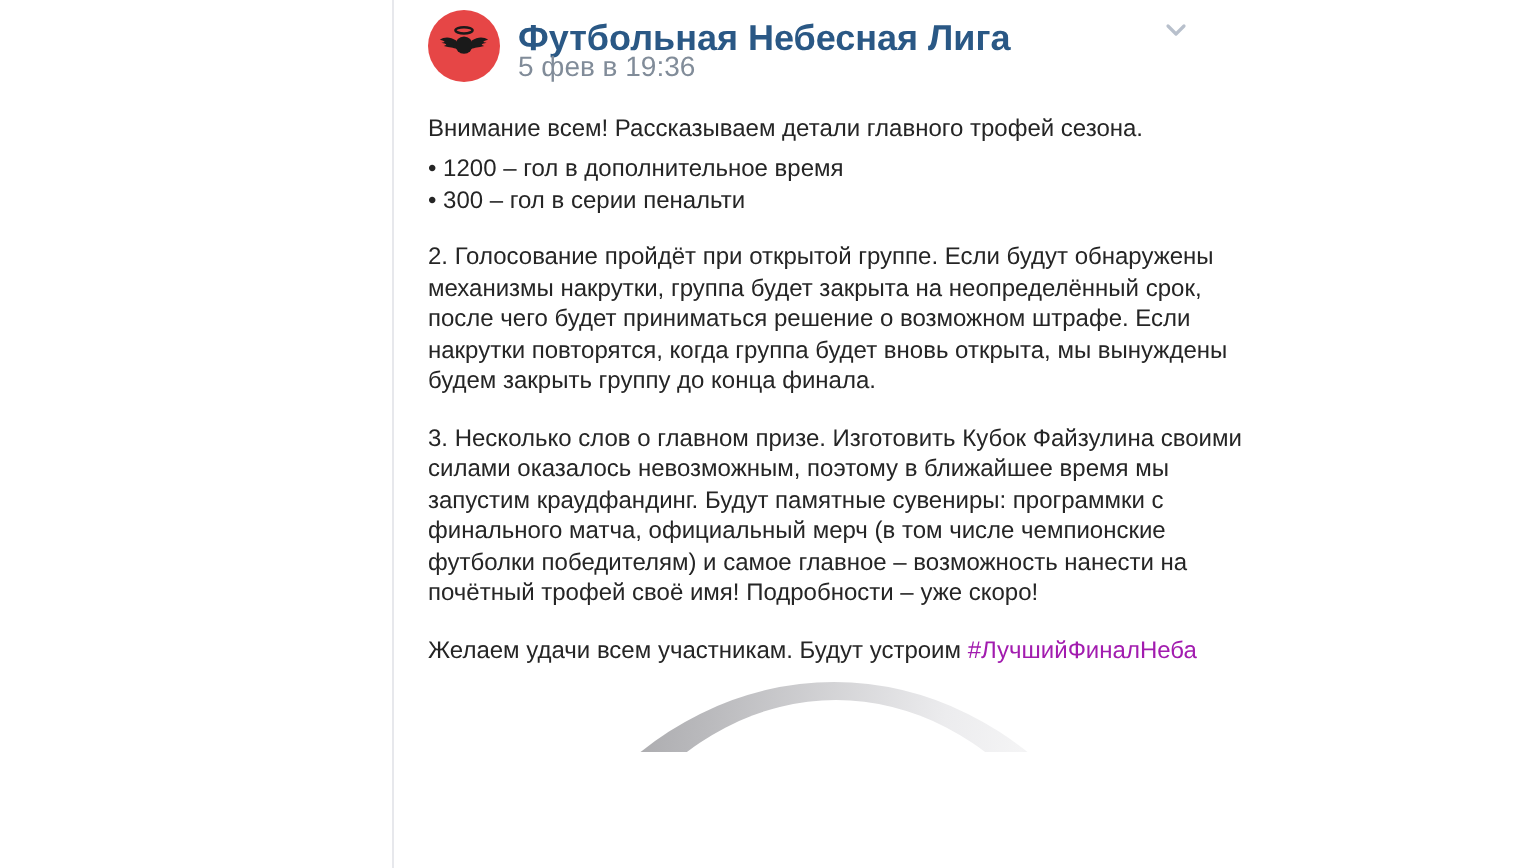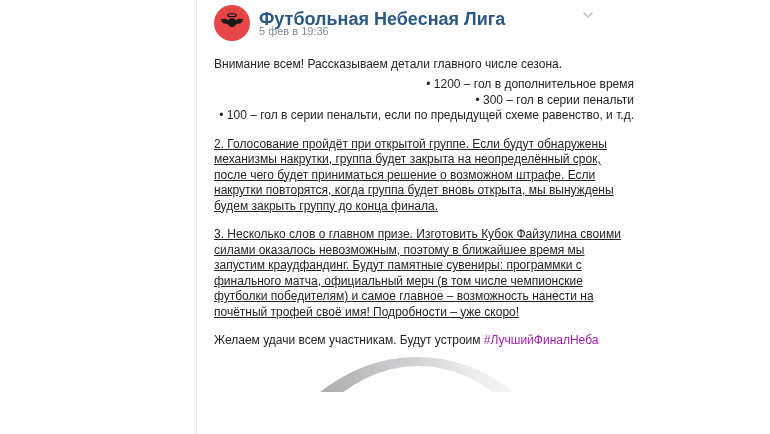--- a/index.html
+++ b/index.html
@@ -17,35 +17,35 @@
   .avatar{
     width:36px;height:36px;border-radius:50%;background:#e64646;
     display:flex;align-items:center;justify-content:center;cursor:pointer;
   }
   .author-link{
     position:absolute;left:62px;top:9px;
     font-size:18px;font-weight:700;color:#2a5885;text-decoration:none;cursor:pointer;
   }
   .post-date{
     position:absolute;left:62px;top:25px;
-    font-size:11px;color:#818c99;text-decoration:none;cursor:pointer;
+    font-size:14px;color:#818c99;text-decoration:none;cursor:pointer;
   }
   .post-menu{
     position:absolute;left:384px;top:8px;width:16px;height:16px;
     color:#b8c0cc;cursor:pointer;
   }
   
   .post-body{
     width:420px;margin:11px 0 0 17px;
     font-size:12px;line-height:15.5px;color:#252525;
   }
   .post-body p{margin:0 0 15.5px 0;}
-  .post-body p.tight{margin-bottom:13px;text-decoration:underline;}
+  .post-body p.tight{margin-bottom:13px;}
   ul.bullet-list{list-style:none;margin:-11px 0 13px 0;padding:0;}
-  ul.bullet-list li{margin:0;text-align:right;}
+  ul.bullet-list li{margin:0;}
   ul.bullet-list li::before{content:"\2022\00a0";}
   .outro{margin-bottom:0 !important;}
   .hashtag-link{color:#a21caf;text-decoration:none;cursor:pointer;}
   
   .post-photo{
     position:relative;margin:8px 0 0 17px;width:420px;height:35px;
     overflow:hidden;background:#fff;cursor:pointer;
   }
   .post-photo div{position:absolute;border-radius:50%;}
   .ph-outer{
@@ -75,25 +75,24 @@
     <span class="post-menu">
       <span>
         <svg width="14" height="14" viewBox="0 0 14 14">
           <polyline points="3,5 7,9 11,5" fill="none" stroke="currentColor" stroke-width="1.6" stroke-linecap="round" stroke-linejoin="round"></polyline>
         </svg>
       </span>
     </span>
   </div>
 
   <div class="post-body">
-    <p>Внимание всем! Рассказываем детали главного числе сезона.</p>
+    <p>Внимание всем! Рассказываем детали главного трофей сезона.</p>
     <ul class="bullet-list">
       <li>1200 – гол в дополнительное время</li>
       <li>300 – гол в серии пенальти</li>
-      <li>100 – гол в серии пенальти, если по предыдущей схеме равенство, и т.д.</li>
     </ul>
     <p class="tight">2. Голосование пройдёт при открытой группе. Если будут обнаружены механизмы накрутки, группа будет закрыта на неопределённый срок, после чего будет приниматься решение о возможном штрафе. Если накрутки повторятся, когда группа будет вновь открыта, мы вынуждены будем закрыть группу до конца финала.</p>
     <p class="tight">3. Несколько слов о главном призе. Изготовить Кубок Файзулина своими силами оказалось невозможным, поэтому в ближайшее время мы запустим краудфандинг. Будут памятные сувениры: программки с финального матча, официальный мерч (в том числе чемпионские футболки победителям) и самое главное – возможность нанести на почётный трофей своё имя! Подробности – уже скоро!</p>
     <p class="outro"><span>Желаем удачи всем участникам. Будут устроим </span><a class="hashtag-link">#ЛучшийФиналНеба</a></p>
   </div>
 
   <div class="post-photo">
     <div class="ph-outer"></div>
     <div class="ph-white1"></div>
 

